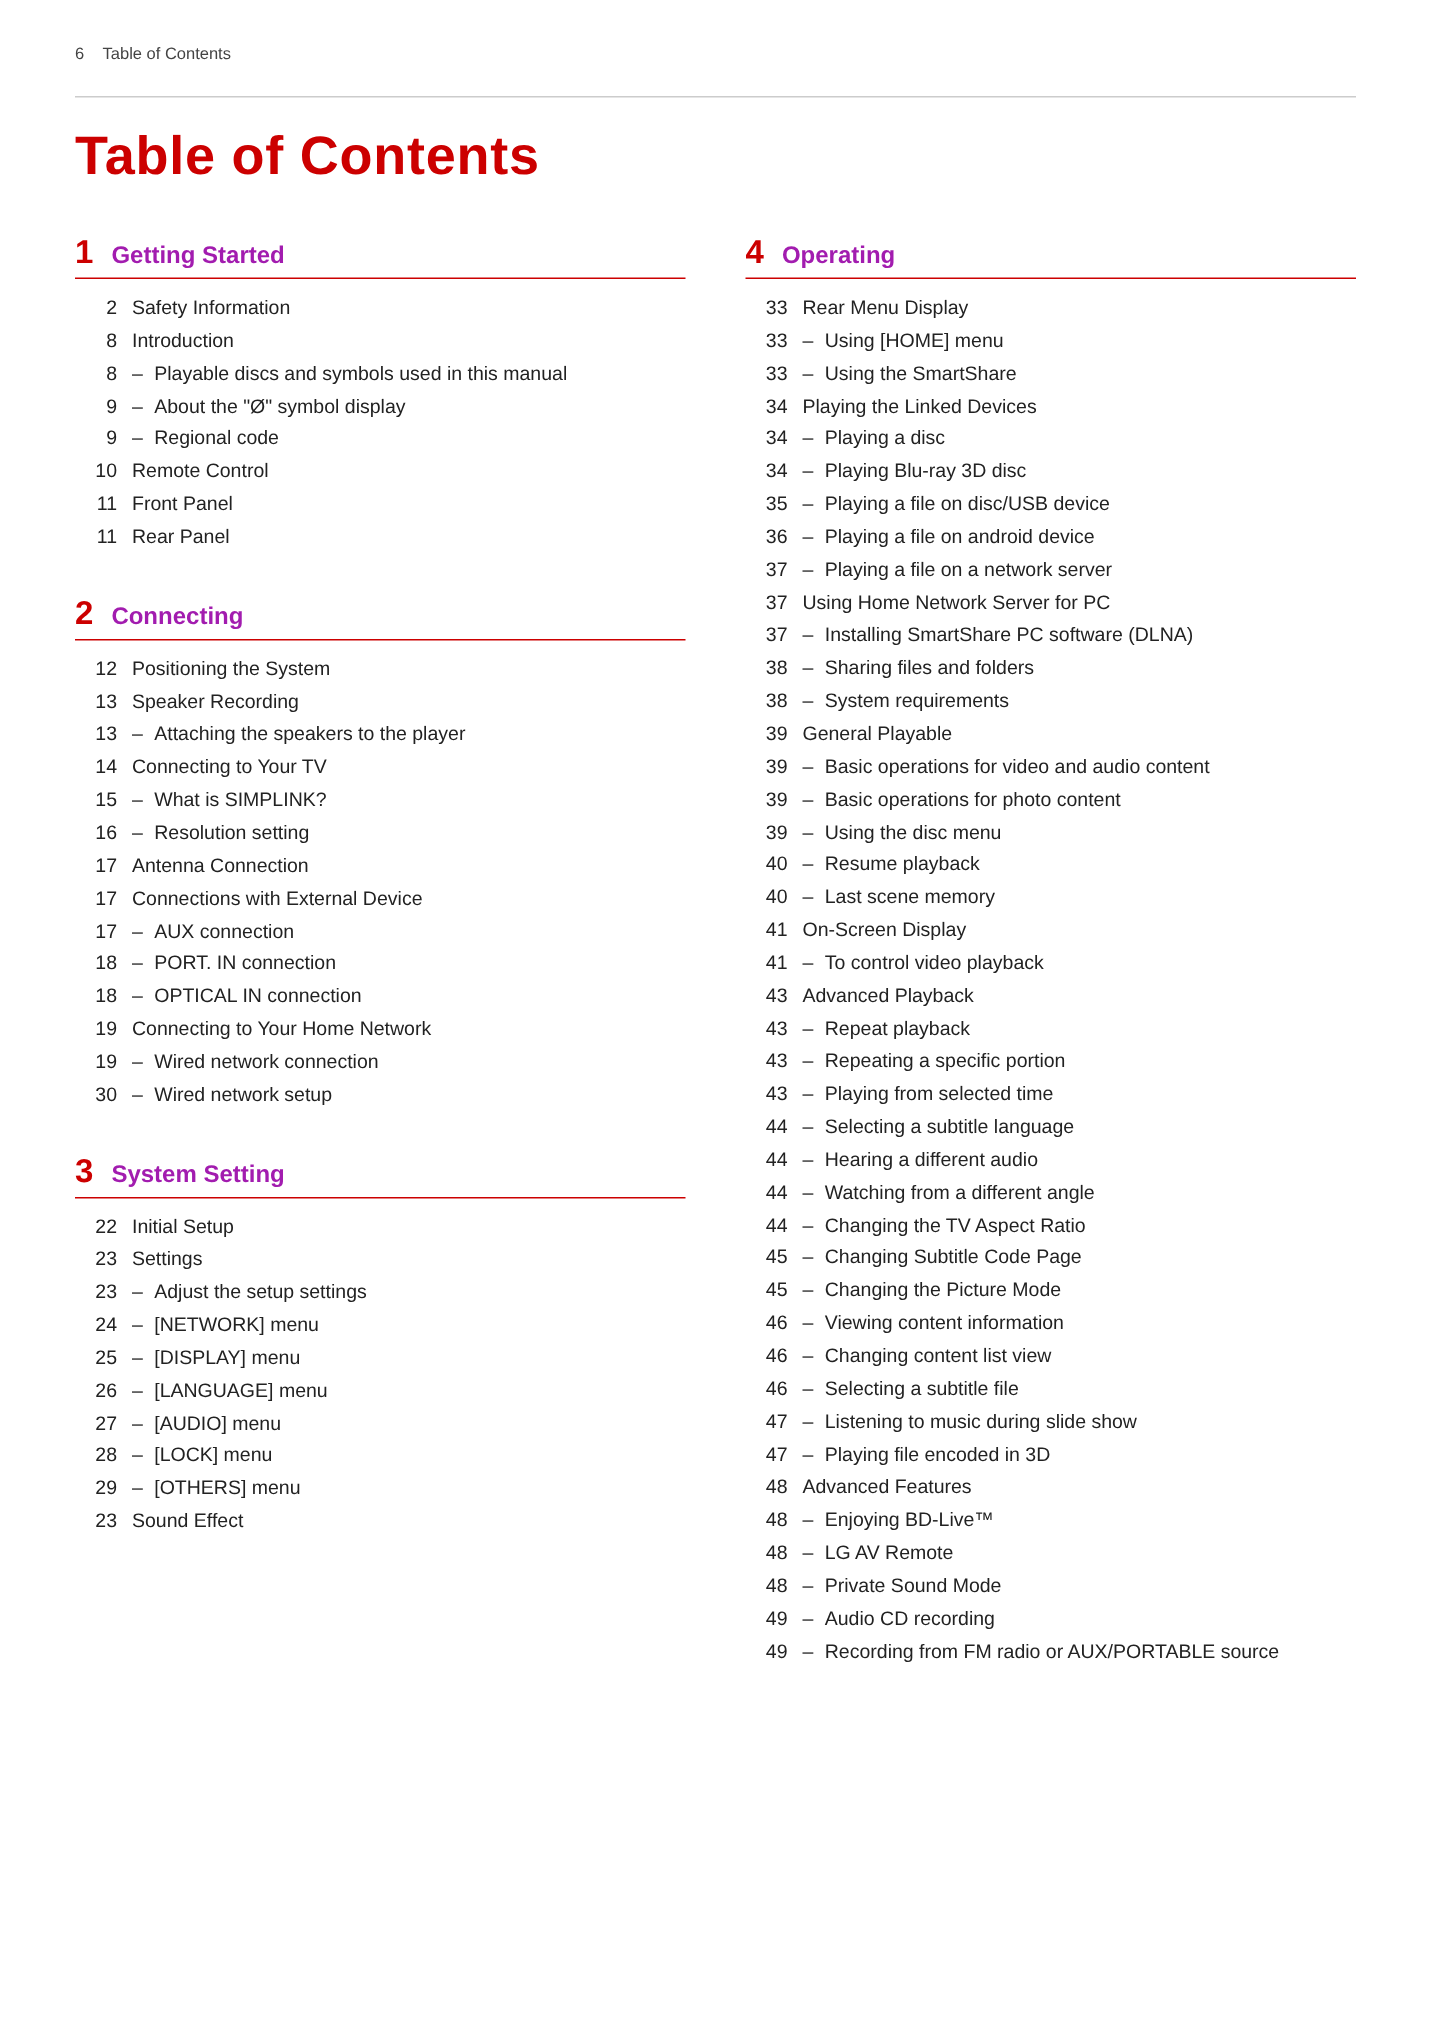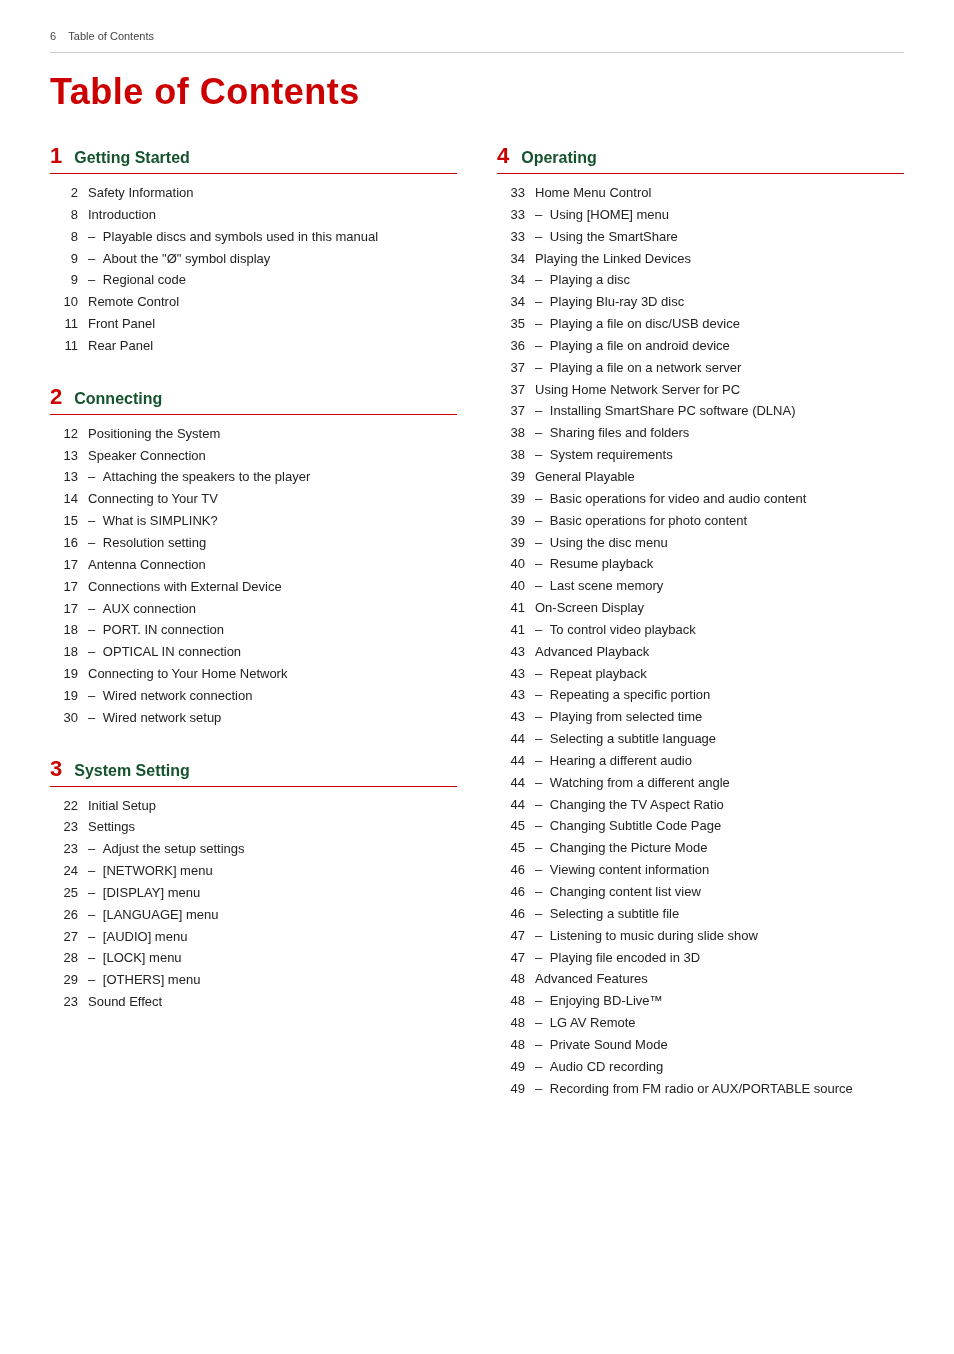--- a/index.html
+++ b/index.html
@@ -11,21 +11,21 @@
       width: 954px;
       min-height: 1354px;
     }
     .page {
       padding: 30px 50px 40px 50px;
     }
     .page-header {
       font-size: 11px;
       color: #444;
       margin-bottom: 10px;
-      padding-bottom: 10px;
+      padding-bottom: 22px;
       border-bottom: 1px solid #ccc;
     }
     h1.toc-title {
       font-size: 36px;
       font-weight: bold;
       color: #c00;
       margin: 18px 0 30px 0;
       letter-spacing: 0.5px;
     }
     .two-col {
@@ -50,21 +50,21 @@
       margin-bottom: 10px;
     }
     .section-num {
       font-size: 22px;
       font-weight: bold;
       color: #c00;
     }
     .section-title {
       font-size: 16px;
       font-weight: bold;
-      color: #14532d;
+      color: #a21caf;
     }
     .toc-entry {
       display: flex;
       align-items: flex-start;
       margin-bottom: 3px;
       line-height: 1.45;
     }
     .toc-entry .page-num {
       min-width: 28px;
       text-align: right;
@@ -139,21 +139,21 @@
           <div class="section-header">
             <span class="section-num">2</span>
             <span class="section-title">Connecting</span>
           </div>
           <div class="toc-entry">
             <span class="page-num">12</span>
             <span class="entry-text">Positioning the System</span>
           </div>
           <div class="toc-entry">
             <span class="page-num">13</span>
-            <span class="entry-text">Speaker Connection</span>
+            <span class="entry-text">Speaker Recording</span>
           </div>
           <div class="toc-entry">
             <span class="page-num">13</span>
             <span class="entry-text sub"><span class="dash">– </span>Attaching the speakers to the player</span>
           </div>
           <div class="toc-entry">
             <span class="page-num">14</span>
             <span class="entry-text">Connecting to Your TV</span>
           </div>
           <div class="toc-entry">
@@ -245,21 +245,21 @@
         </div>
       </div>
     <div class="col-right" id="right-col">
         <div class="section">
           <div class="section-header">
             <span class="section-num">4</span>
             <span class="section-title">Operating</span>
           </div>
           <div class="toc-entry">
             <span class="page-num">33</span>
-            <span class="entry-text">Home Menu Control</span>
+            <span class="entry-text">Rear Menu Display</span>
           </div>
           <div class="toc-entry">
             <span class="page-num">33</span>
             <span class="entry-text sub"><span class="dash">– </span>Using [HOME] menu</span>
           </div>
           <div class="toc-entry">
             <span class="page-num">33</span>
             <span class="entry-text sub"><span class="dash">– </span>Using the SmartShare</span>
           </div>
           <div class="toc-entry">

